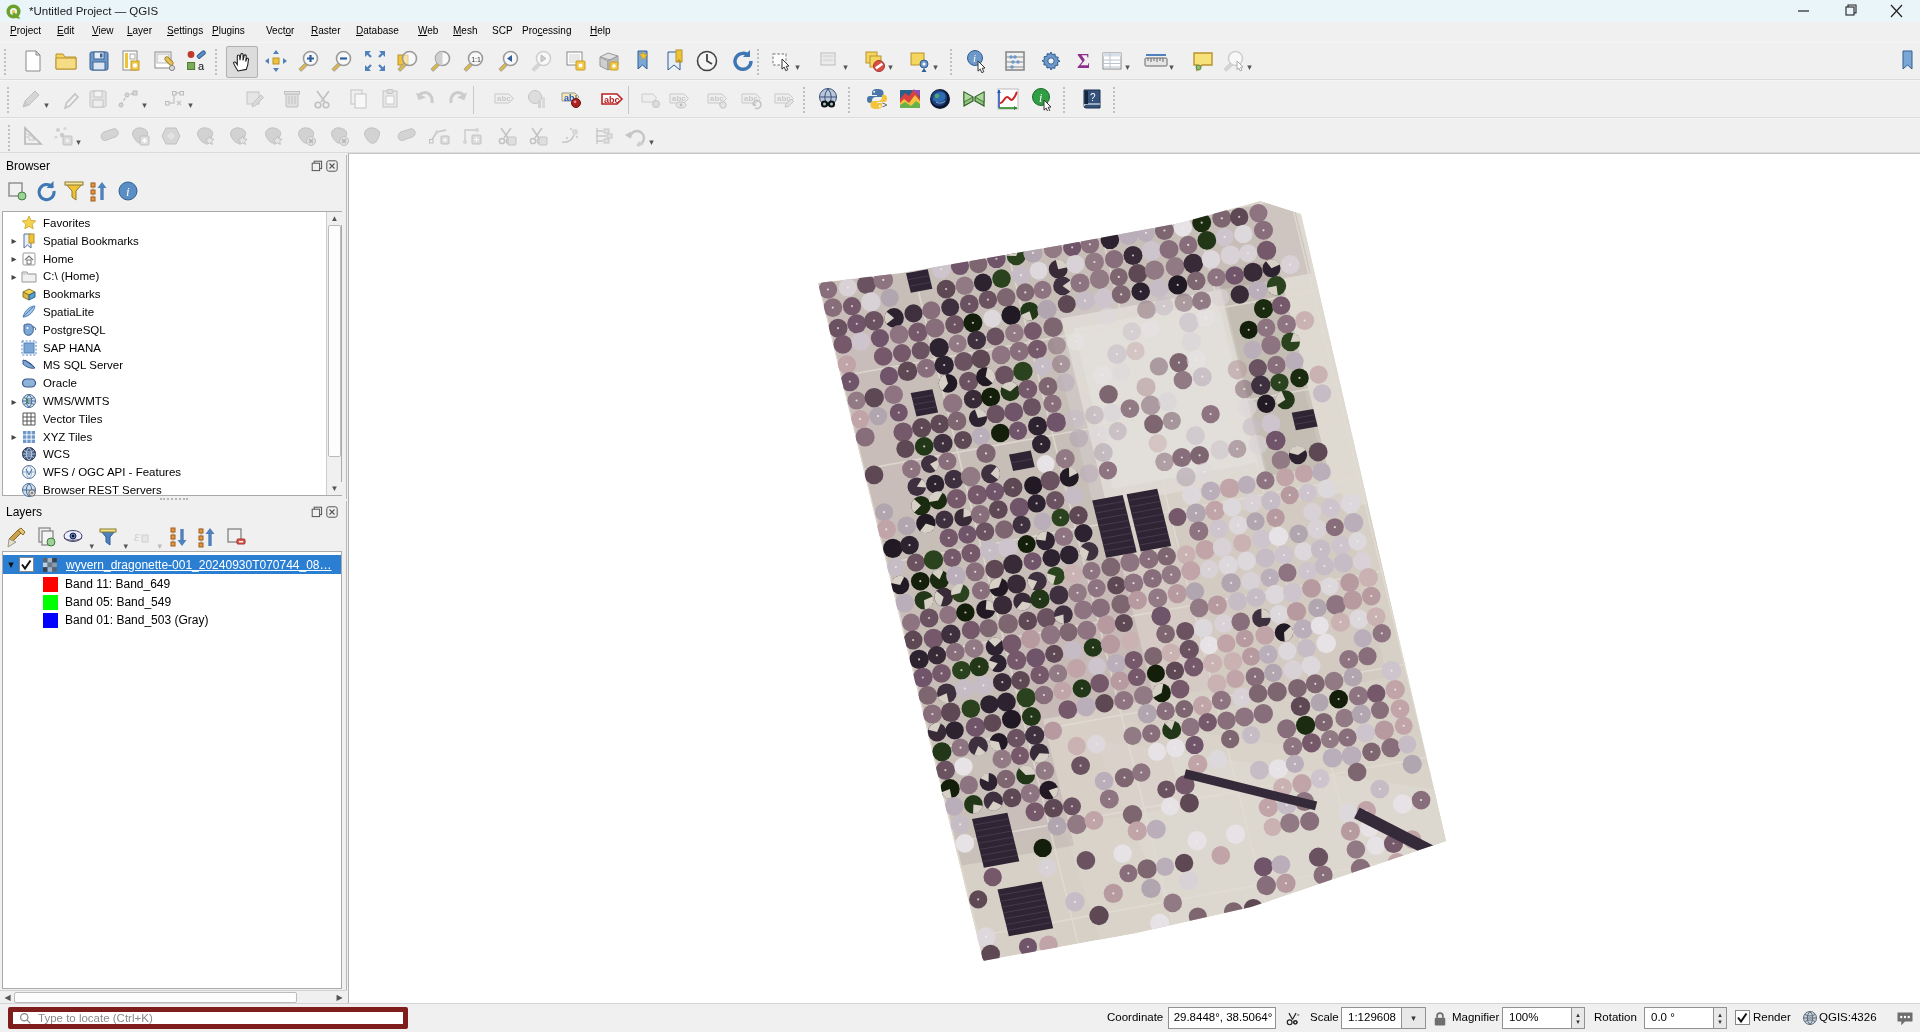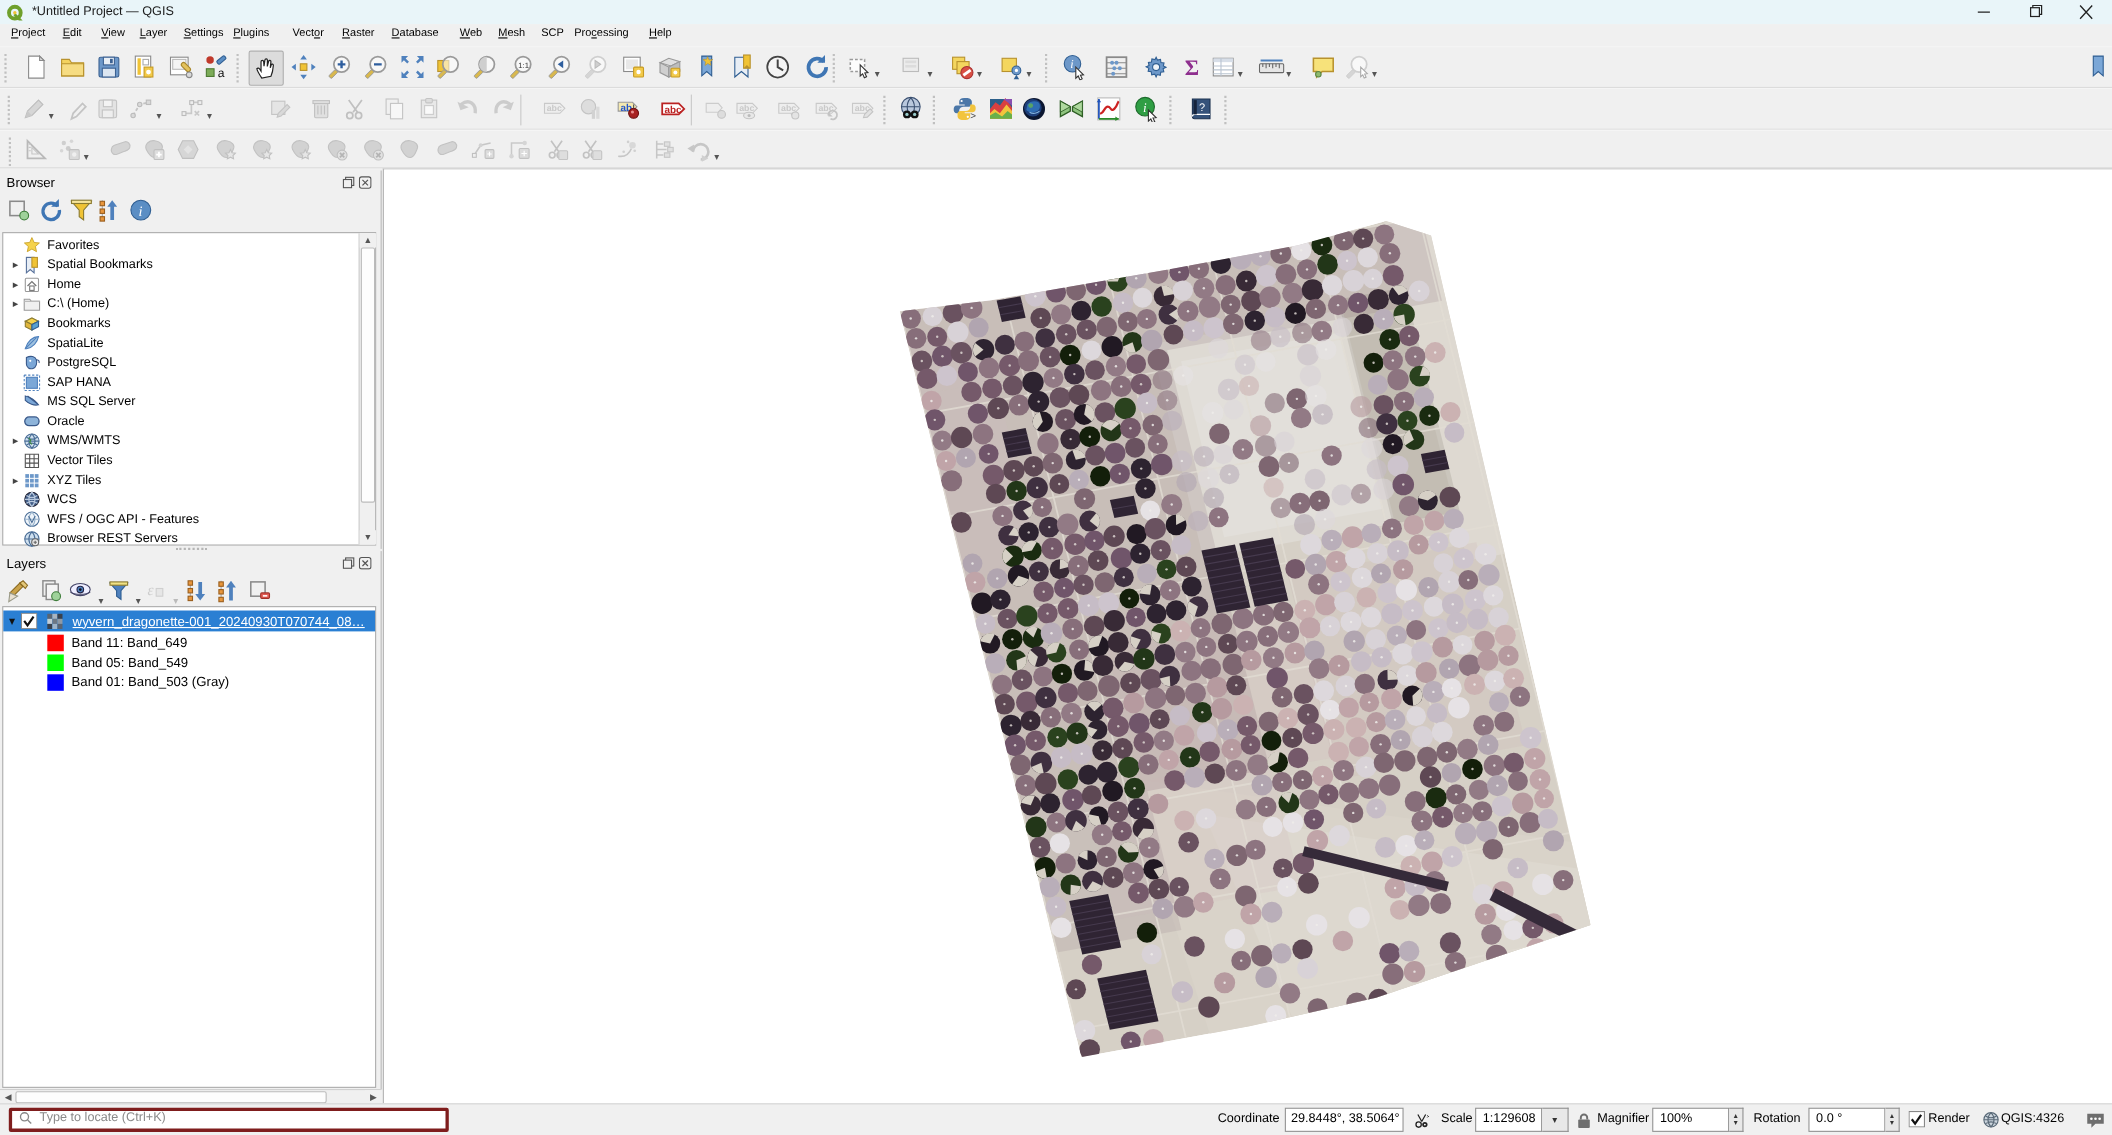--- a/index.html
+++ b/index.html
@@ -31,21 +31,21 @@
 .lar{width:16px;text-align:center;font-size:11px;color:#111;flex:0 0 16px}
 .lsel .ticon{margin-left:8px}
 .lname{font-size:12px;text-decoration:underline;margin-left:2px;white-space:nowrap}
 .brow{position:absolute;left:0;height:18px;display:flex;align-items:flex-start;font-size:12px;color:#000;padding-left:40px;white-space:nowrap}
 .swatch{width:15px;height:15px;display:inline-block;margin-right:7px;flex:0 0 15px}
 .hscroll{position:absolute;left:0;top:990px;width:347px;height:13px;background:#f0f0f0;border-top:1px solid #d0d0d0}
 .hscroll .sbtn{position:absolute;top:0;height:13px}
 .hthumb{position:absolute;left:14px;top:1px;width:283px;height:11px;background:#fdfdfd;border:1px solid #bbb;border-radius:2px}
 .canvas{position:absolute;left:348px;top:153px;width:1572px;height:850px;background:#fff;border-left:1px solid #b0b0b0;border-top:1px solid #c8c8c8}
 .statusbar{position:absolute;left:0;top:1003px;width:1920px;height:29px;background:#f0f0f0;border-top:1px solid #d4d4d4;font-size:11.5px}
-.locate{position:absolute;left:8px;top:3px;width:400px;height:22px;background:#fff;border:3px solid #7f1d1d;border-radius:2px;display:flex;align-items:flex-start;padding-left:6px;color:#8a8a8a;font-size:11.5px}
+.locate{position:absolute;left:8px;top:3px;width:400px;height:22px;background:#fff;border:5px solid #7f1d1d;border-radius:2px;display:flex;align-items:flex-start;padding-left:6px;color:#8a8a8a;font-size:11.5px}
 .locate span{margin-left:6px}
 .slabel{position:absolute;top:7px;color:#000}
 .sbox{position:absolute;top:3px;height:22px;background:#fff;border:1px solid #919191;font-size:11.5px;padding:3px 0 0 6px;color:#000;white-space:nowrap;overflow:hidden}
 .scombo{position:absolute;top:3px;width:24px;height:22px;background:#e8e8e8;border:1px solid #919191;border-left:none;text-align:center;font-size:9px;color:#333;line-height:20px}
 .spin{position:absolute;top:3px;width:13px;height:22px;background:#e8e8e8;border:1px solid #919191;border-left:none;display:flex;flex-direction:column;align-items:center;justify-content:center;font-size:7px;color:#333;line-height:7px}
 .schk{position:absolute;left:1735px;top:6px}
 </style></head>
 <body>
 <div class="titlebar">
     <svg width="17" height="17" viewBox="0 0 24 24">

